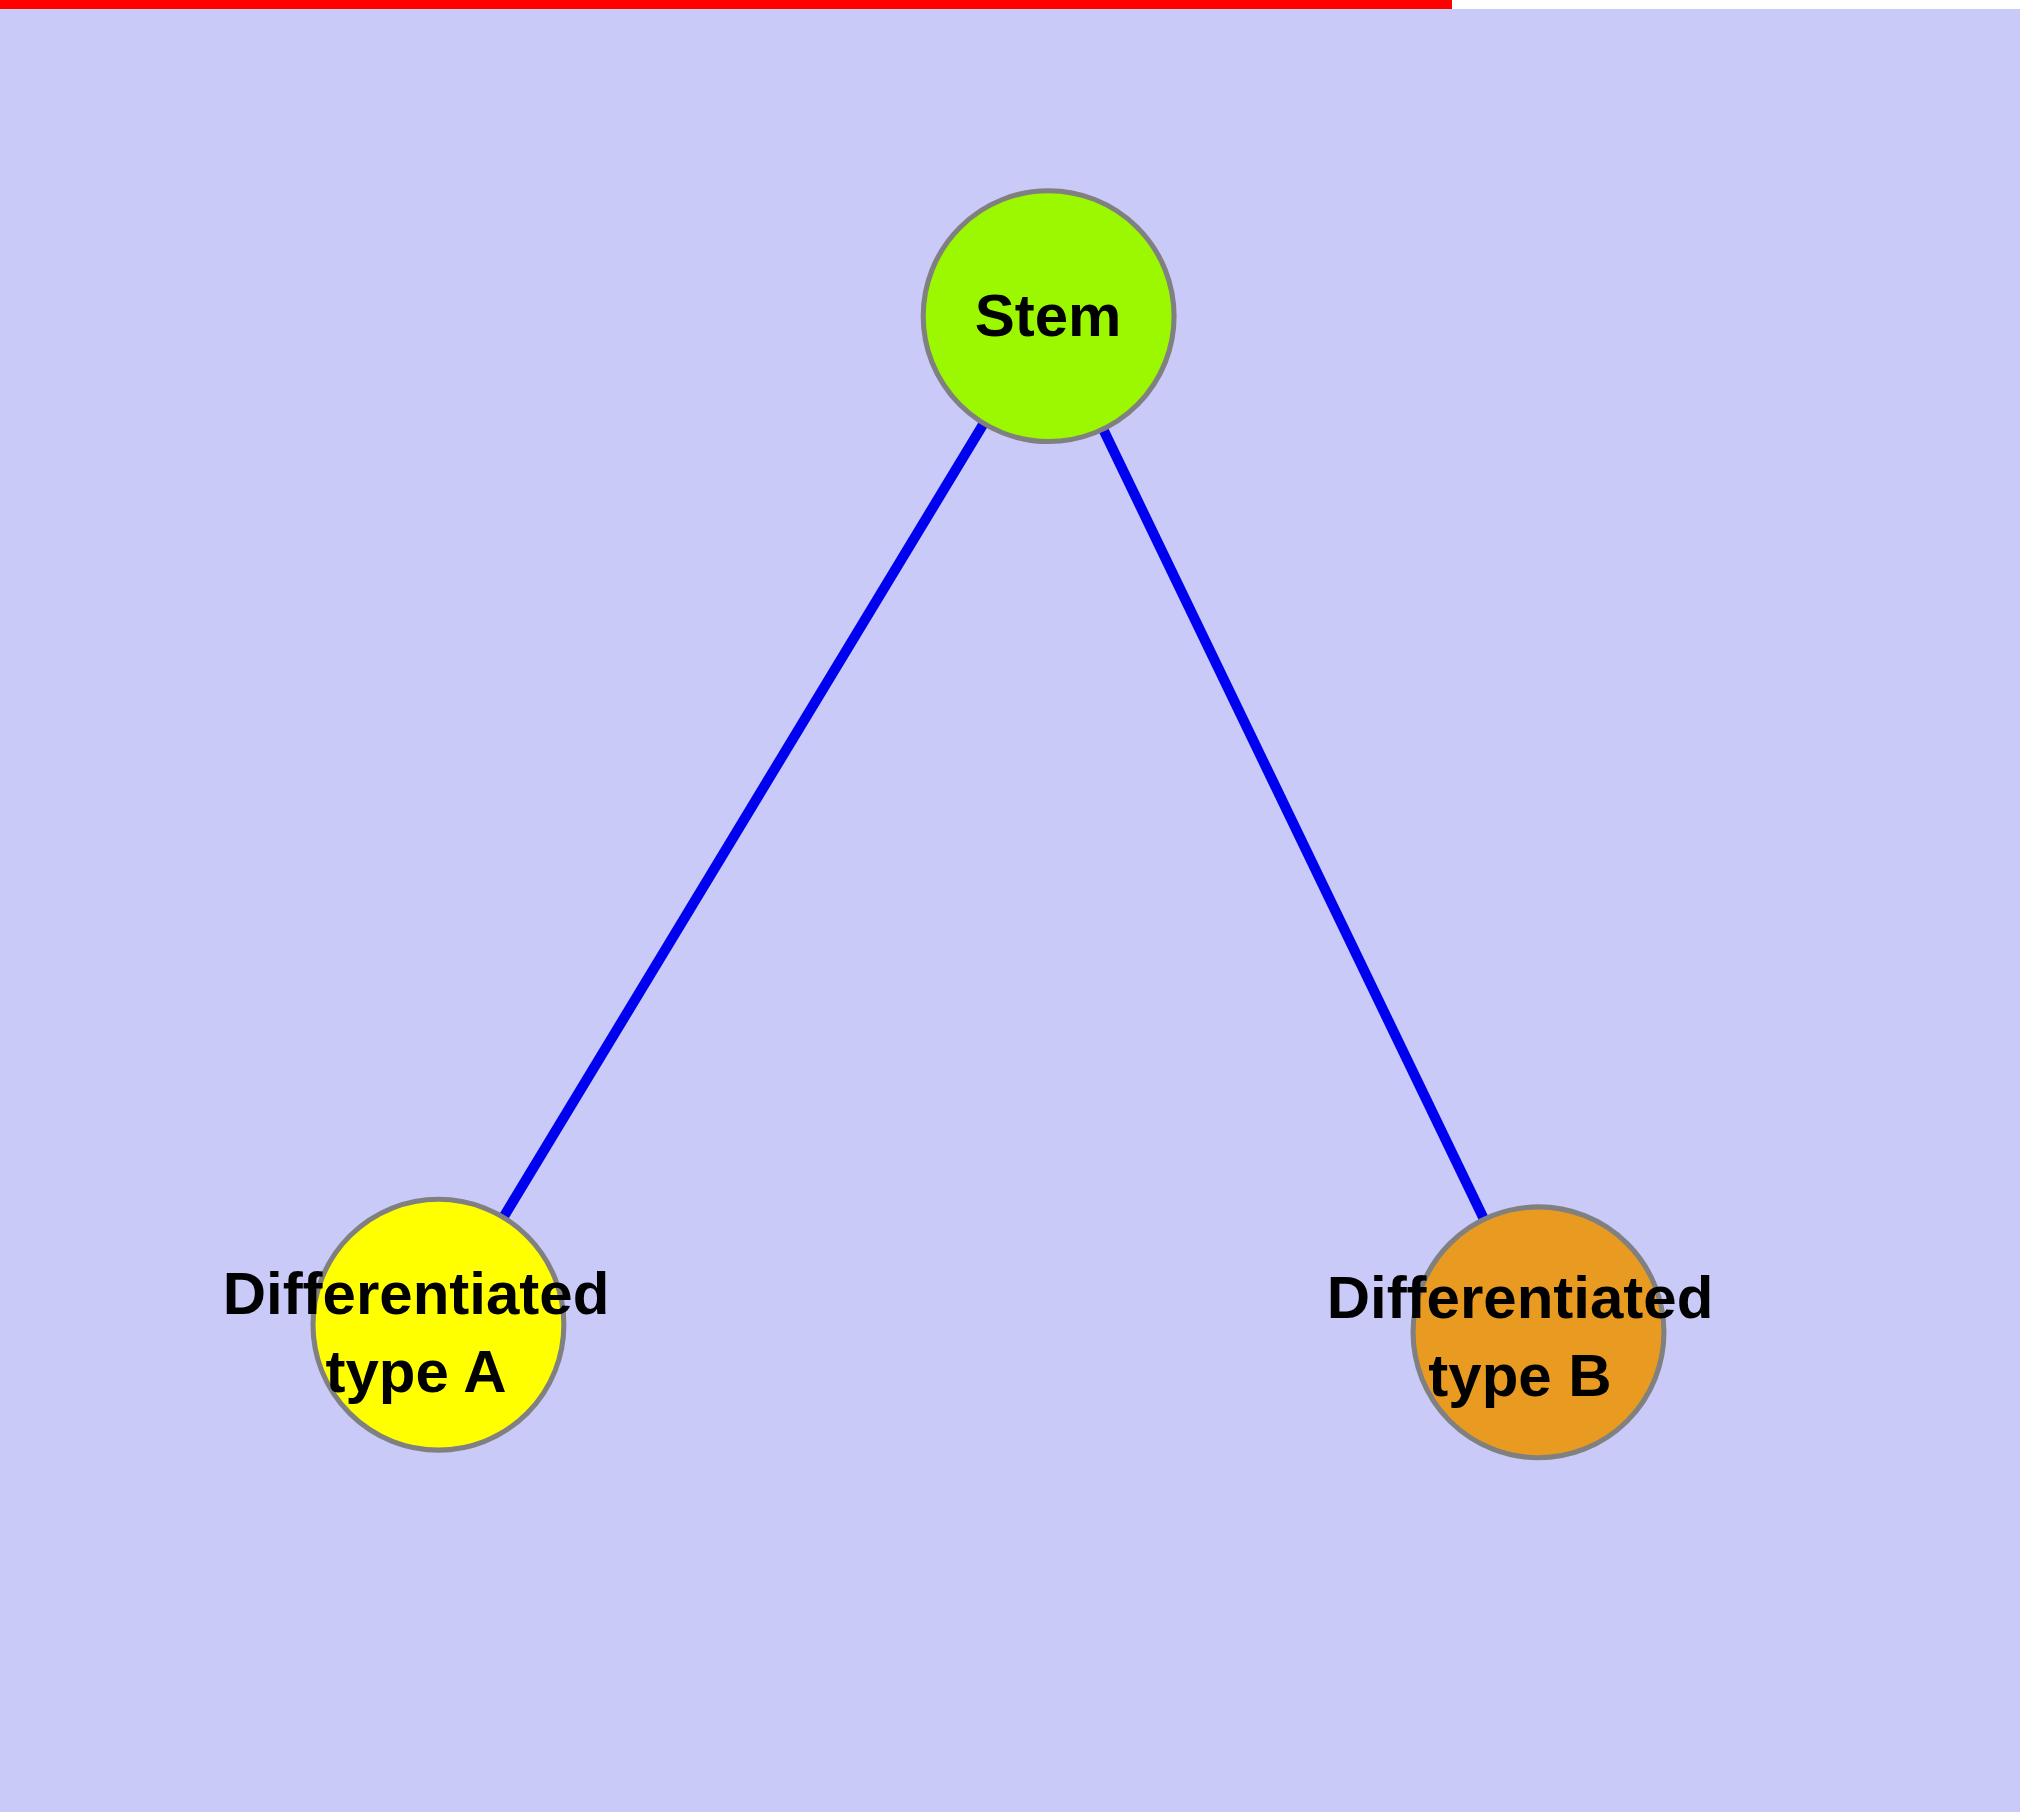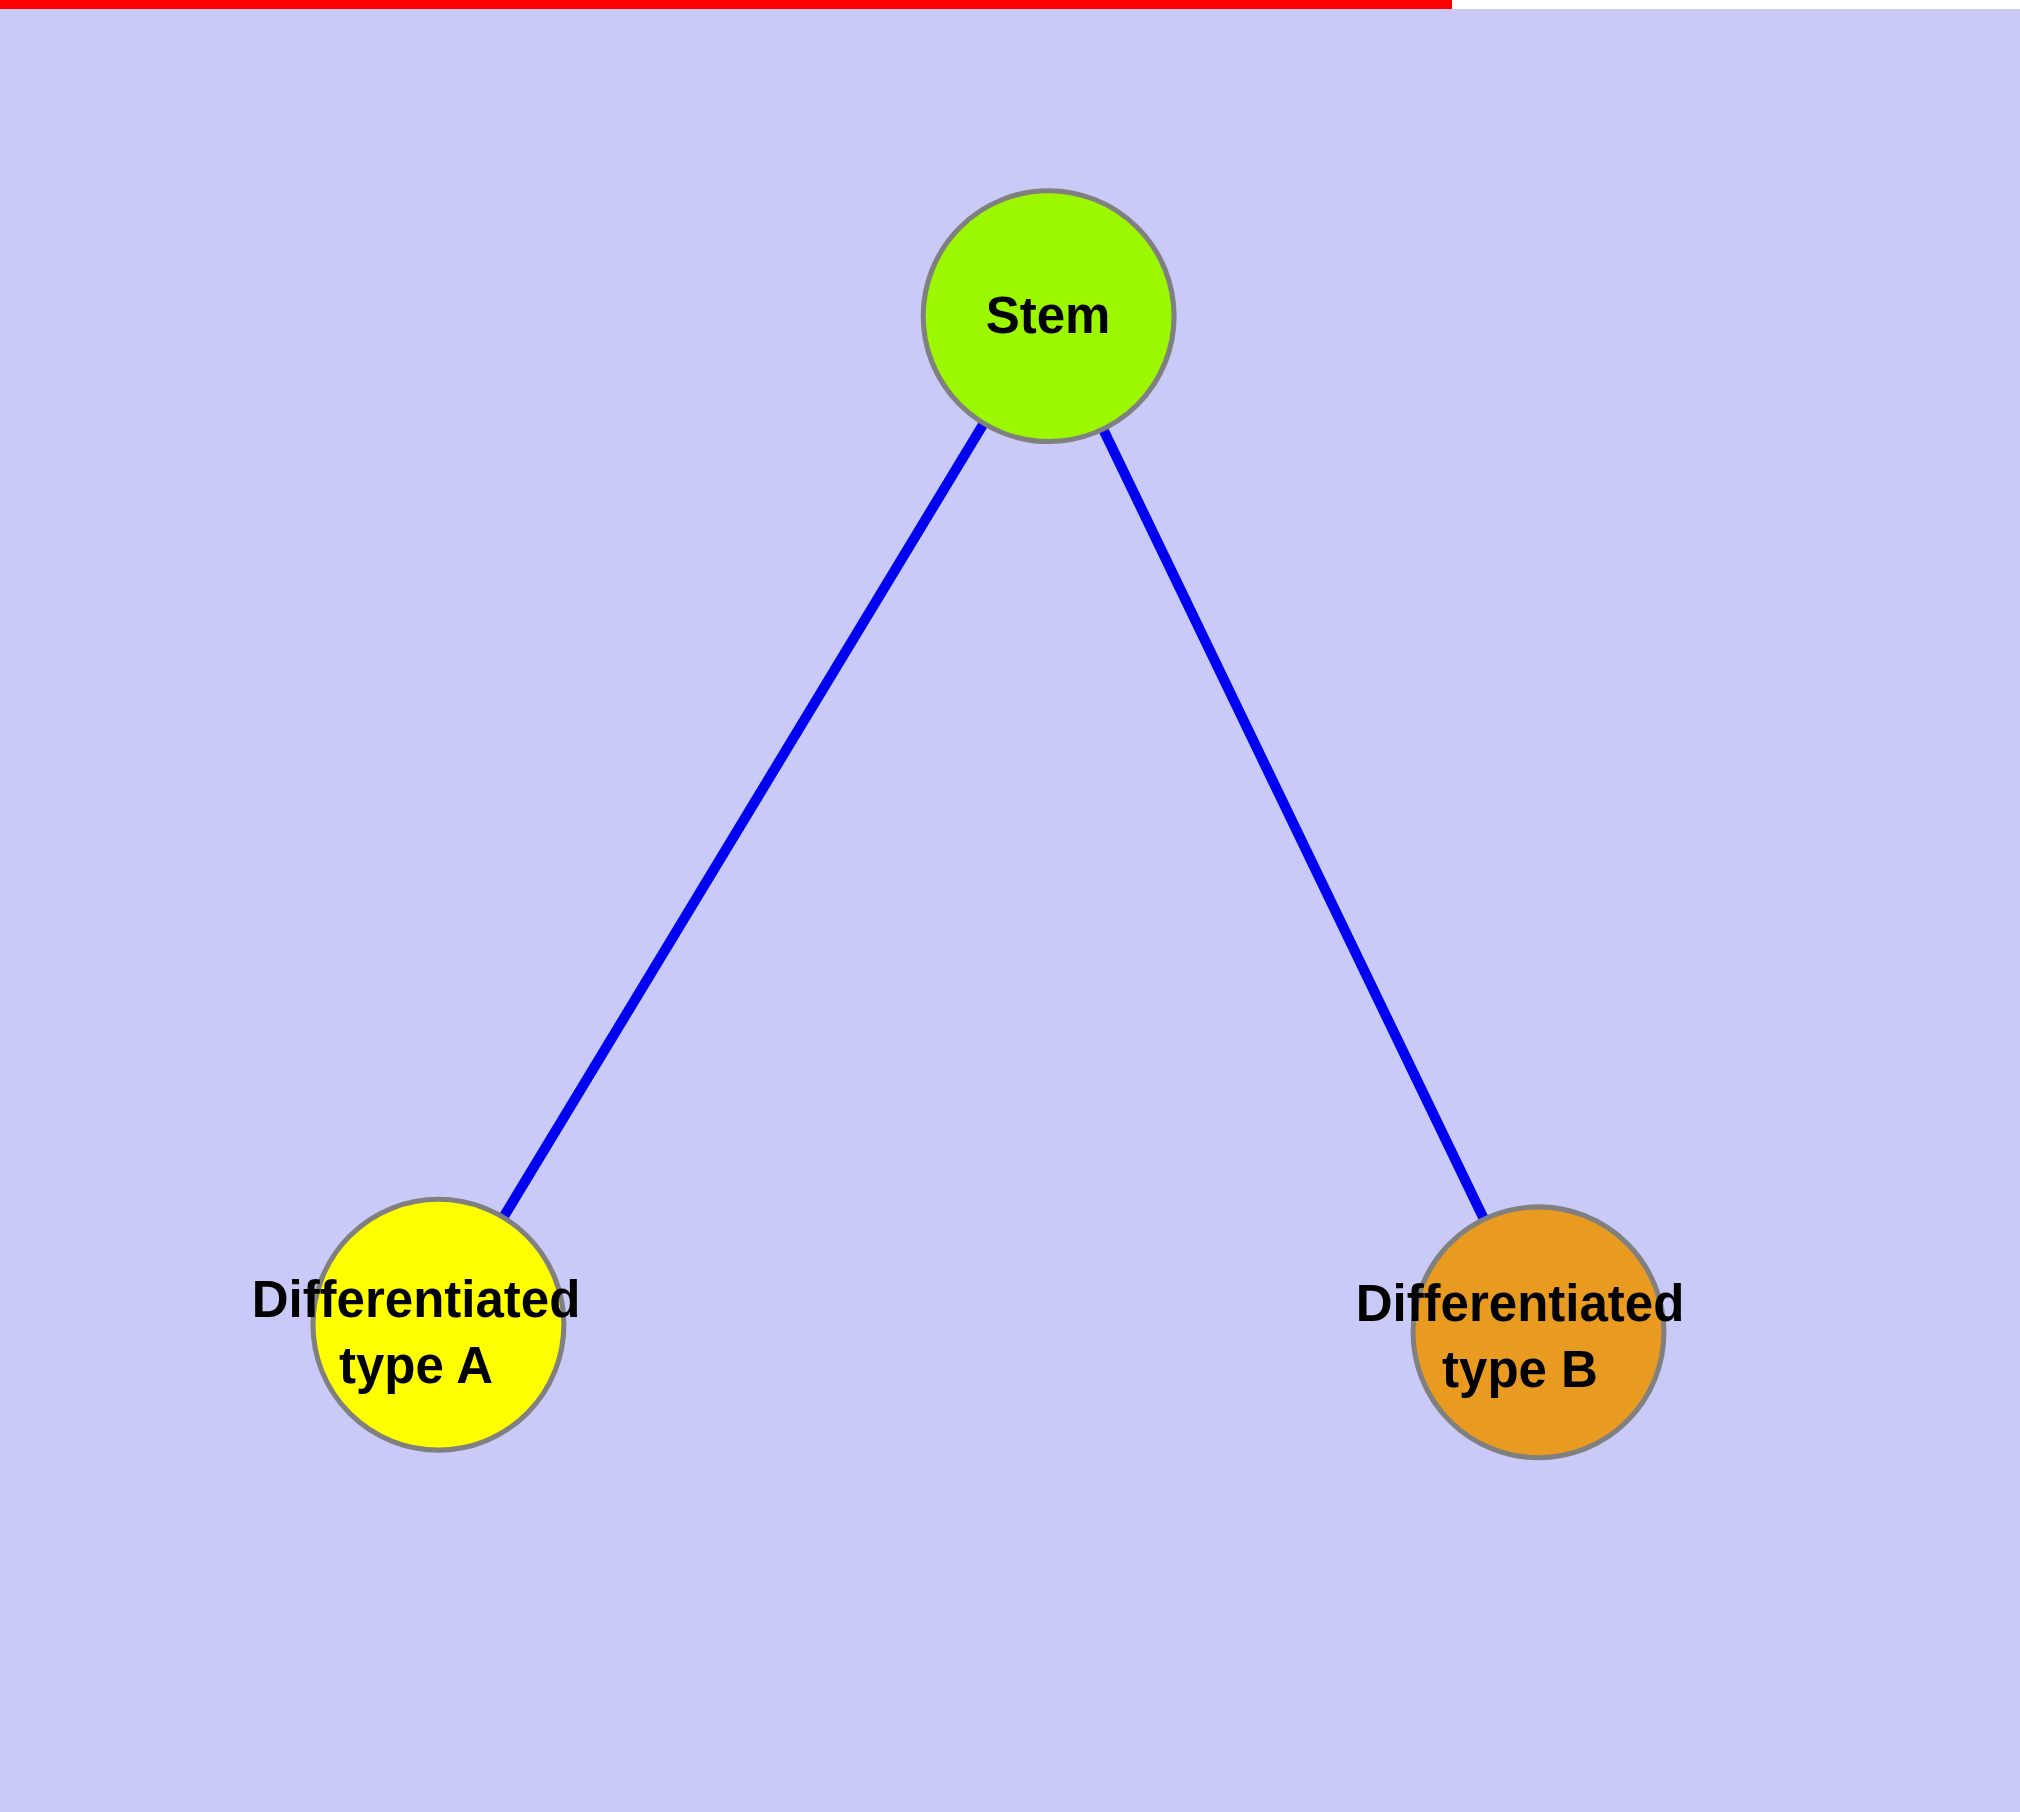--- a/index.html
+++ b/index.html
@@ -35,21 +35,21 @@
     top: 0;
     left: 0;
     width: 100%;
     height: 100%;
     z-index: 1;
   }
   .node-label {
     position: absolute;
     transform: translate(-50%, -50%);
     font-weight: bold;
-    font-size: 51px;
+    font-size: 60px;
     line-height: 1.3;
     text-align: center;
     white-space: pre-line;
     z-index: 2;
   }
 </style>
 </head>
 <body>
 
 <div class="canvas" style="background: rgb(202, 202, 248);">

